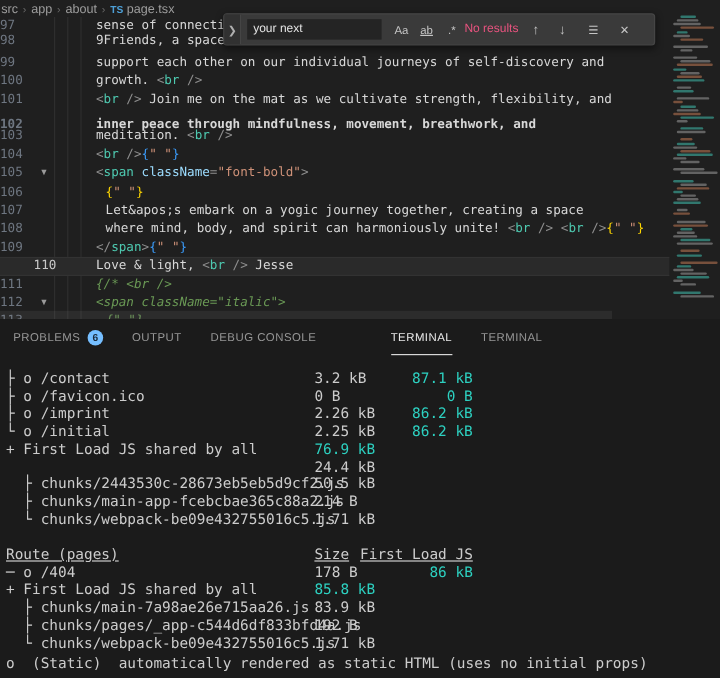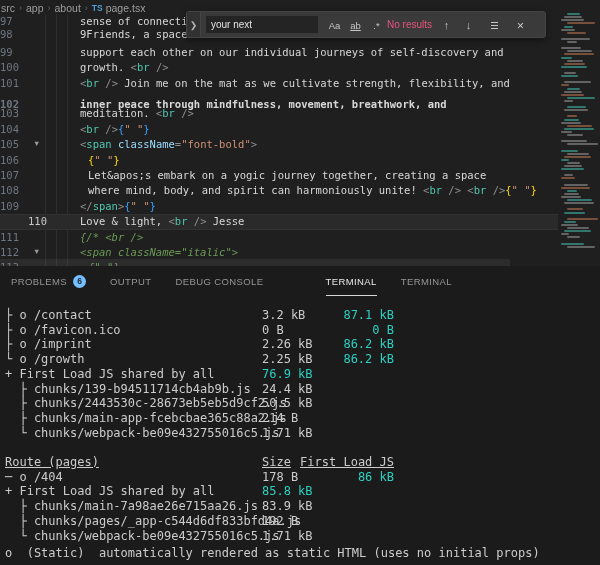--- a/index.html
+++ b/index.html
@@ -270,23 +270,23 @@
         <span>TERMINAL</span>
       </div>
       <div class="tab">
         <span>TERMINAL</span>
       </div>
     </div>
   <div id="term">
       <div class="trow" style="top: 8px;"><span class="t-name">├ o /contact</span><span class="t-size">3.2 kB</span><span class="t-load cyan">87.1 kB</span></div>
       <div class="trow" style="top: 22.7px;"><span class="t-name">├ o /favicon.ico</span><span class="t-size">0 B</span><span class="t-load cyan">0 B</span></div>
       <div class="trow" style="top: 37.4px;"><span class="t-name">├ o /imprint</span><span class="t-size">2.26 kB</span><span class="t-load cyan">86.2 kB</span></div>
-      <div class="trow" style="top: 52.1px;"><span class="t-name">└ o /growth</span><span class="t-size">2.25 kB</span><span class="t-load cyan">86.2 kB</span></div>
+      <div class="trow" style="top: 52.1px;"><span class="t-name">└ o /initial</span><span class="t-size">2.25 kB</span><span class="t-load cyan">86.2 kB</span></div>
       <div class="trow" style="top: 66.8px;"><span class="t-name">+ First Load JS shared by all</span><span class="t-size cyan">76.9 kB</span></div>
-      <div class="trow" style="top: 81.5px;"><span class="t-name">  ├ chunks/139-b94511714cb4ab9b.js</span><span class="t-size">24.4 kB</span></div>
+      <div class="trow" style="top: 81.5px;"><span class="t-size">24.4 kB</span></div>
       <div class="trow" style="top: 96.2px;"><span class="t-name">  ├ chunks/2443530c-28673eb5eb5d9cf2.js</span><span class="t-size">50.5 kB</span></div>
       <div class="trow" style="top: 110.9px;"><span class="t-name">  ├ chunks/main-app-fcebcbae365c88a2.js</span><span class="t-size">214 B</span></div>
       <div class="trow" style="top: 125.6px;"><span class="t-name">  └ chunks/webpack-be09e432755016c5.js</span><span class="t-size">1.71 kB</span></div>
       <div class="trow" style="top: 155px;"><span class="t-name t-u">Route (pages)</span><span class="t-size t-u">Size</span><span class="t-load t-u">First Load JS</span></div>
       <div class="trow" style="top: 169.7px;"><span class="t-name">─ o /404</span><span class="t-size">178 B</span><span class="t-load cyan">86 kB</span></div>
       <div class="trow" style="top: 184.4px;"><span class="t-name">+ First Load JS shared by all</span><span class="t-size cyan">85.8 kB</span></div>
       <div class="trow" style="top: 199.1px;"><span class="t-name">  ├ chunks/main-7a98ae26e715aa26.js</span><span class="t-size">83.9 kB</span></div>
       <div class="trow" style="top: 213.8px;"><span class="t-name">  ├ chunks/pages/_app-c544d6df833bfd4a.js</span><span class="t-size">192 B</span></div>
       <div class="trow" style="top: 228.5px;"><span class="t-name">  └ chunks/webpack-be09e432755016c5.js</span><span class="t-size">1.71 kB</span></div>
       <div class="trow" style="top: 246px;">o  (Static)  automatically rendered as static HTML (uses no initial props)</div>

